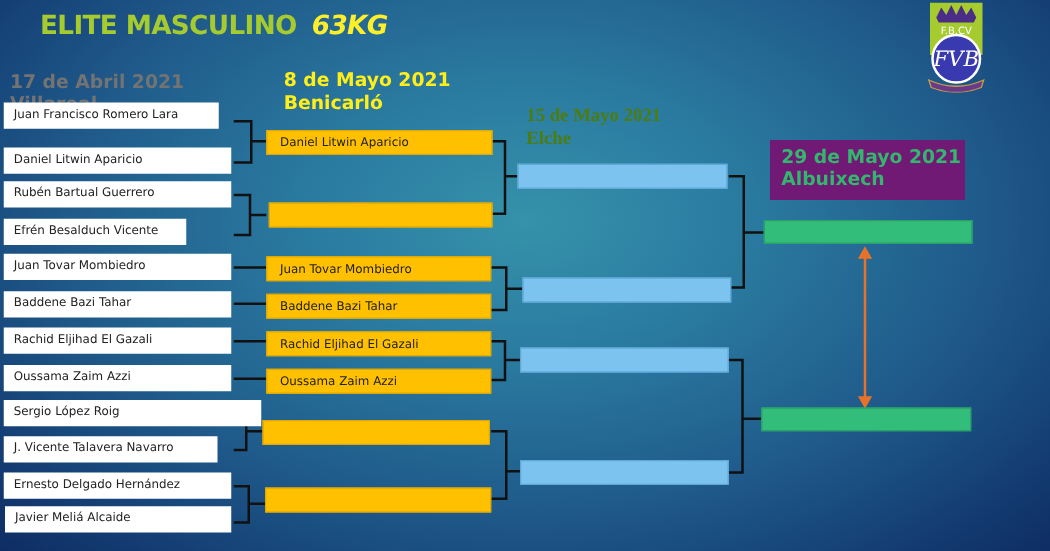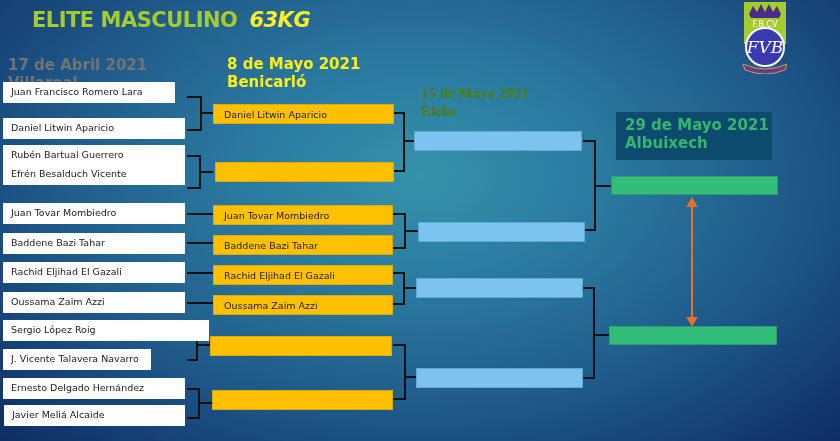--- a/index.html
+++ b/index.html
@@ -8,21 +8,21 @@
     background: radial-gradient(ellipse at 50% 40%, #3592aa 0%, #2a7aa0 30%, #1f5a8a 62%, #143e74 85%, #0e2d64 100%);
   }
   .abs { position:absolute; }
   .title { left:32px; top:8px; font-size:21px; font-weight:bold; color:#a5cb2f; letter-spacing:-0.5px; white-space:nowrap; }
   .title .wt { color:#ffef2a; margin-left:12px;font-style:italic; }
   .date { font-weight:bold; font-size:15px; line-height:18px; white-space:nowrap; }
   .date.white { color:#737373;margin-top:12px; }
   .date.yellow { color:#ffee1a; }
   .date.lblue { color:#4d7c0f;font-family:Liberation Serif, serif; }
   .date.green { color:#34b66f; }
-  .greenhdr { left:616px; top:112px; width:156px; height:48px; background:#0c4a6e; box-sizing:border-box; padding:4px 0 0 9px; }
+  .greenhdr { left:616px; top:112px; width:156px; height:48px; background:#701a75; box-sizing:border-box; padding:4px 0 0 9px; }
   .box { position:absolute; box-sizing:border-box; font-size:9.5px; color:#222; white-space:nowrap; overflow:hidden; line-height:20px; padding-left:8px; }
   .white-box { background:#ffffff; height:21px; }
   .yellow-box { background:#ffc000; height:20px; border:1px solid #e0a800; padding-left:10px; }
   .blue-box { background:#7cc4ef; height:20px; border:1px solid #5fa8d8; }
   .green-box { background:#33bd7a; height:19px; border:1px solid #2aa068; }
   .logo { left:741px; top:2px; width:84px; height:72px; }
   svg.lines { position:absolute; left:0; top:0; }
 </style>
 </head>
 <body>
@@ -83,27 +83,27 @@
   <g stroke="#e8722a" stroke-width="2" fill="#e8722a">
     <line x1="692" y1="204" x2="692" y2="320"></line>
     <path d="M688 206 L692 199 L696 206 Z"></path>
     <path d="M688 318 L692 325 L696 318 Z"></path>
   </g>
 </svg>
 
 <div class="box white-box" style="left:3px; top:82px; width:172px;">Juan Francisco Romero Lara</div>
 <div class="box white-box" style="left:3px; top:118px; width:182px;">Daniel Litwin Aparicio</div>
 <div class="box white-box" style="left:3px; top:145px; width:182px;">Rubén Bartual Guerrero</div>
-<div class="box white-box" style="left:3px; top:164px; width:182px;">Efrén Besalduch Vicente</div>
+<div class="box white-box" style="left:3px; top:175px; width:146px;">Efrén Besalduch Vicente</div>
 <div class="box white-box" style="left:3px; top:203px; width:182px;">Juan Tovar Mombiedro</div>
 <div class="box white-box" style="left:3px; top:233px; width:182px;">Baddene Bazi Tahar</div>
 <div class="box white-box" style="left:3px; top:262px; width:182px;">Rachid Eljihad El Gazali</div>
 <div class="box white-box" style="left:3px; top:292px; width:182px;">Oussama Zaim Azzi</div>
 <div class="box white-box" style="left:3px; top:320px; width:206px;">Sergio López Roig</div>
-<div class="box white-box" style="left:3px; top:349px; width:148px;">J. Vicente Talavera Navarro</div>
+<div class="box white-box" style="left:3px; top:349px; width:171px;">J. Vicente Talavera Navarro</div>
 <div class="box white-box" style="left:3px; top:378px; width:182px;">Ernesto Delgado Hernández</div>
 <div class="box white-box" style="left:4px; top:405px; width:181px;">Javier Meliá Alcaide</div>
 
 <div class="box yellow-box" style="left:213px; top:104px; width:181px;">Daniel Litwin Aparicio</div>
 <div class="box yellow-box" style="left:215px; top:162px; width:179px;"></div>
 <div class="box yellow-box" style="left:213px; top:205px; width:180px;">Juan Tovar Mombiedro</div>
 <div class="box yellow-box" style="left:213px; top:235px; width:180px;">Baddene Bazi Tahar</div>
 <div class="box yellow-box" style="left:213px; top:265px; width:180px;">Rachid Eljihad El Gazali</div>
 <div class="box yellow-box" style="left:213px; top:295px; width:180px;">Oussama Zaim Azzi</div>
 <div class="box yellow-box" style="left:210px; top:336px; width:182px;"></div>

